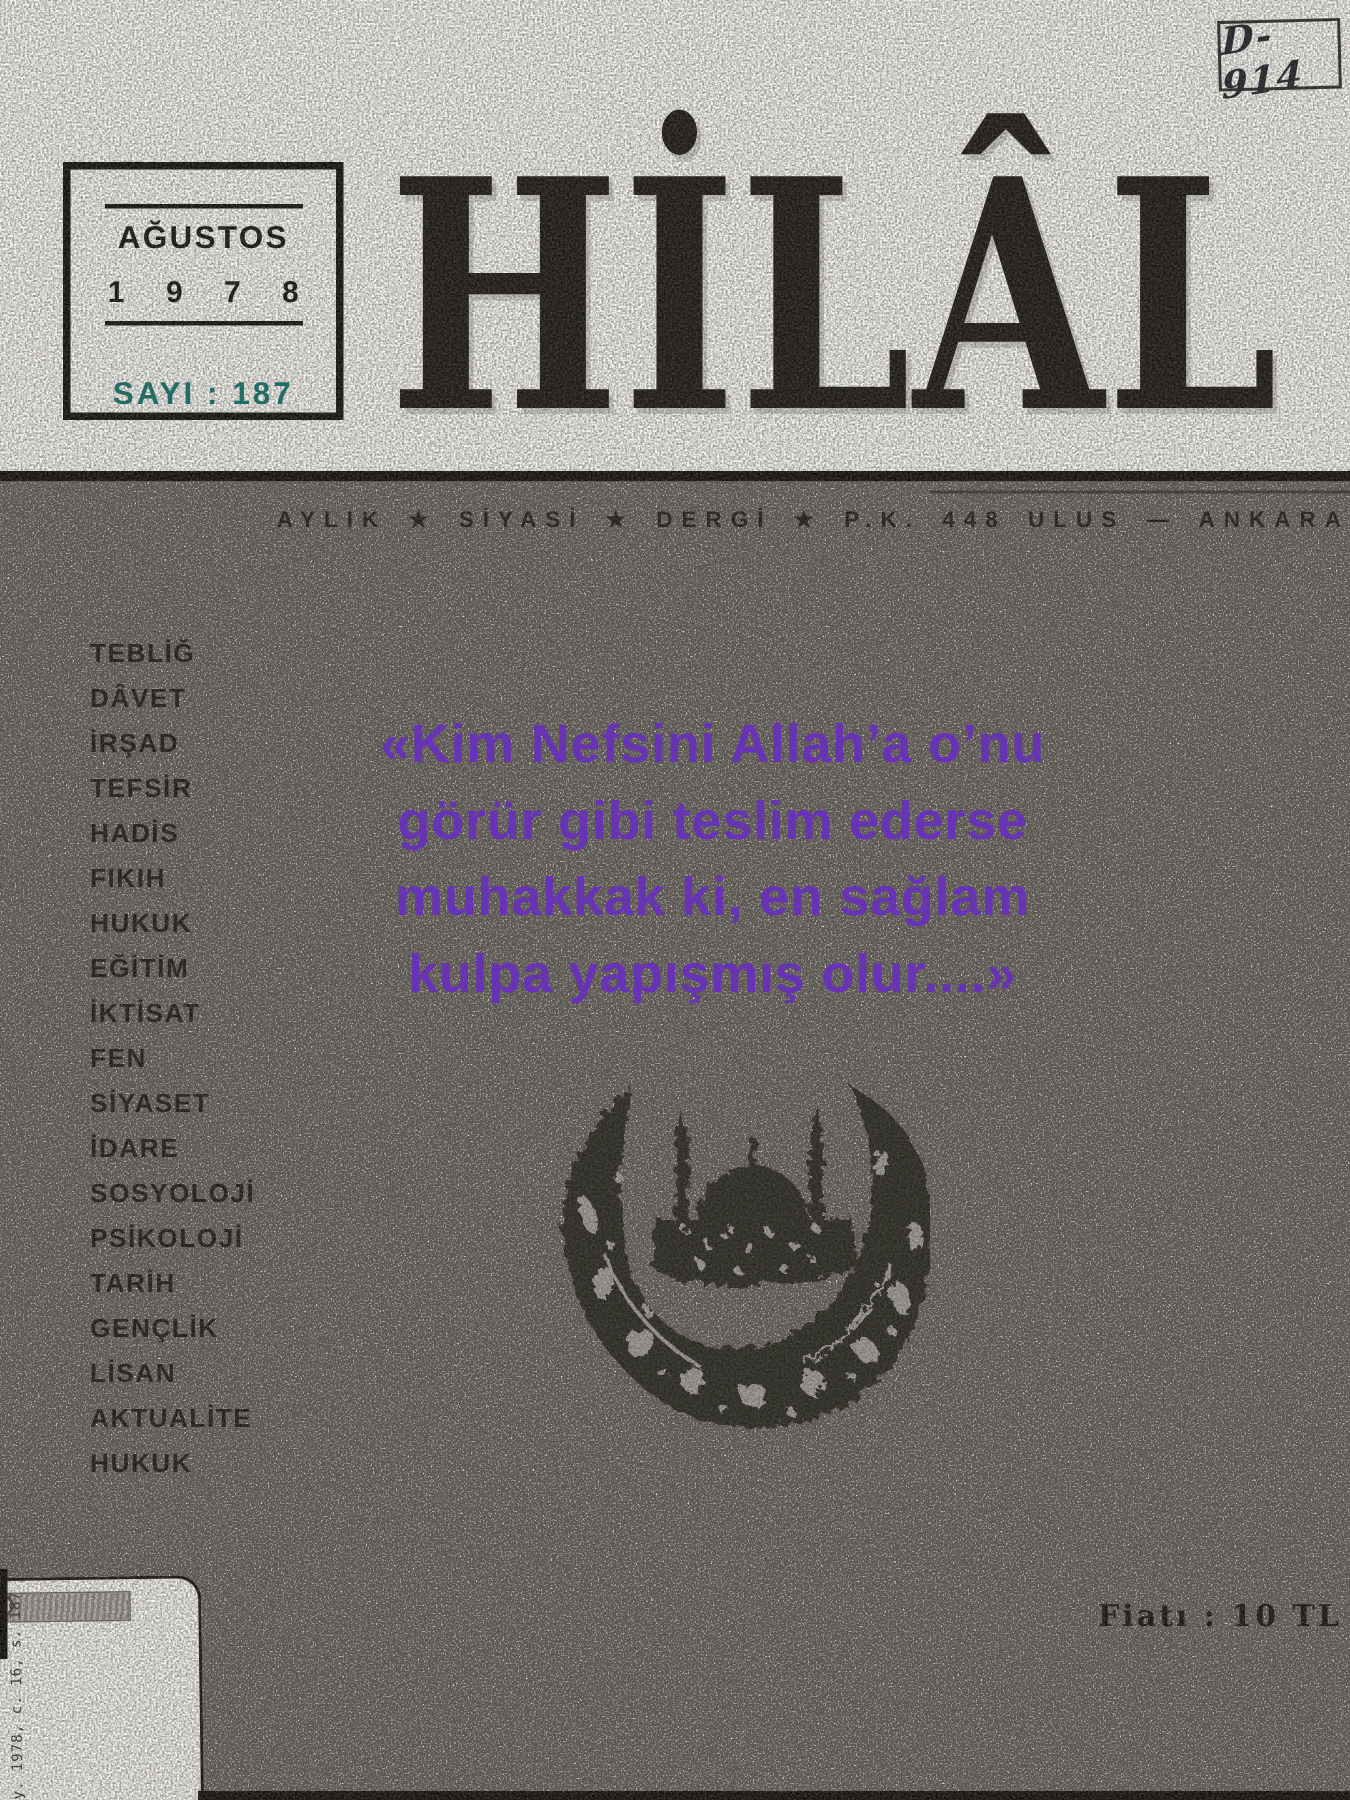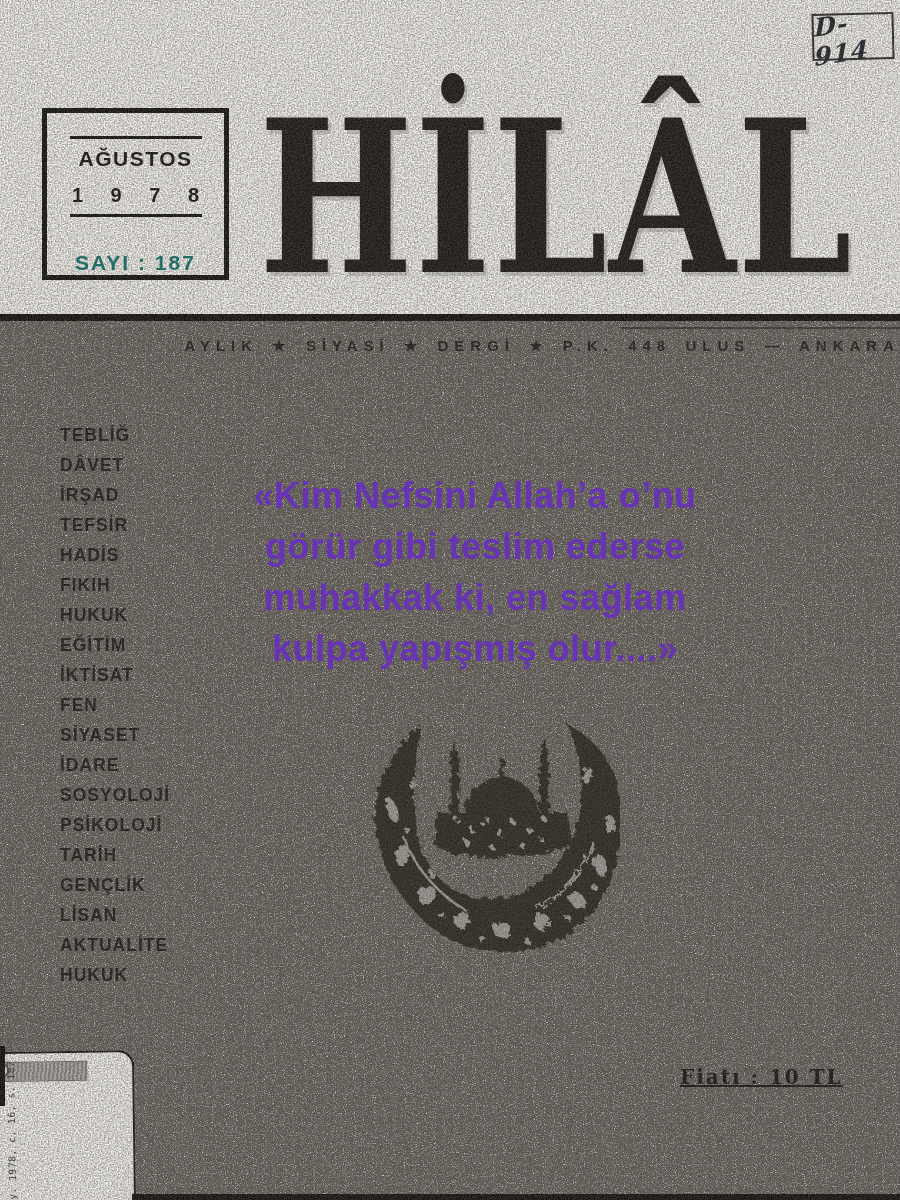--- a/index.html
+++ b/index.html
@@ -69,23 +69,23 @@
 
   .quote{
     position:absolute; left:238px; top:470px; width:474px; text-align:center;
     font-weight:bold; font-size:36px; line-height:51px; color:#6d28d9;
     letter-spacing:0.5px;
   }
 
   .emblem{position:absolute; left:370px; top:713px; width:250px; height:242px;}
 
   .price{
-    position:absolute; left:680px; top:1065px;
+    position:absolute; left:732px; top:1065px;
     font-family:"DejaVu Serif", serif; font-weight:bold; font-size:20px;
-    letter-spacing:2px; color:#181611; white-space:nowrap;text-decoration:underline;
+    letter-spacing:2px; color:#181611; white-space:nowrap;
   }
 
   
   .corner-label{
     position:absolute; left:-2px; top:1051px; width:137px; height:152px;
     background:#f5f4ef; border-top:2px solid #17150f; border-right:2px solid #17150f;
     border-top-right-radius:16px; transform:rotate(-0.8deg);
   }
   .corner-label .hatch{
     position:absolute; left:5px; top:8px; width:85px; height:20px;

